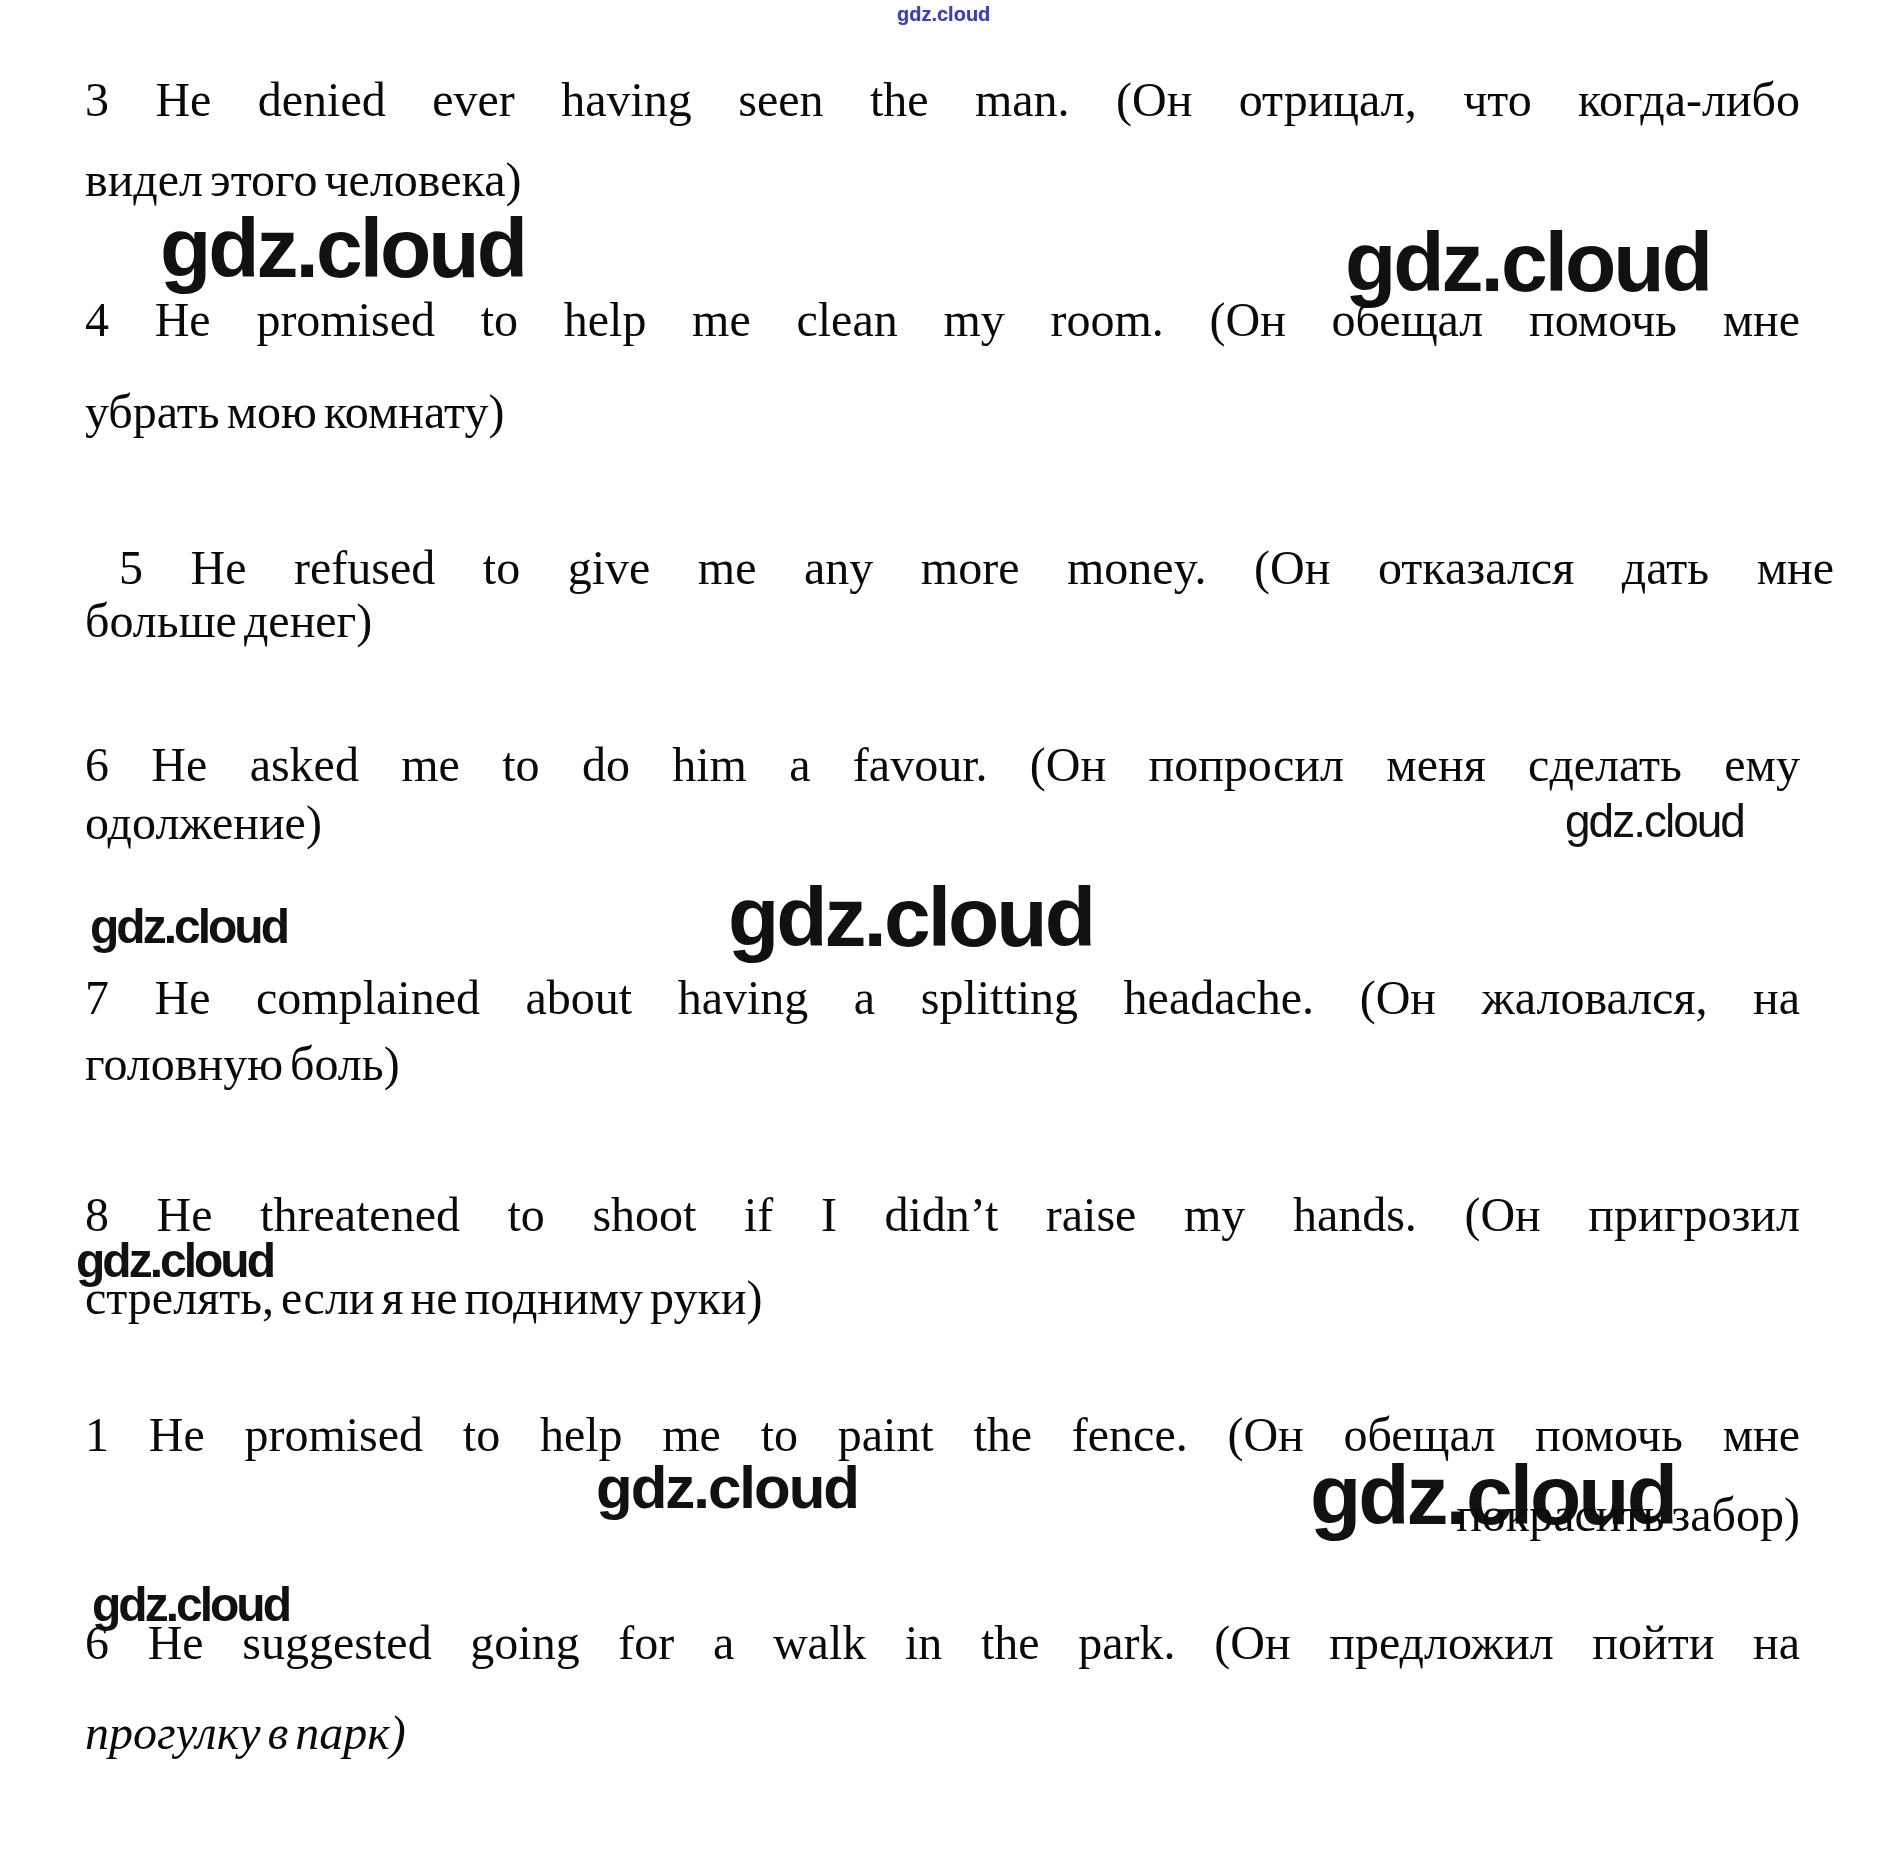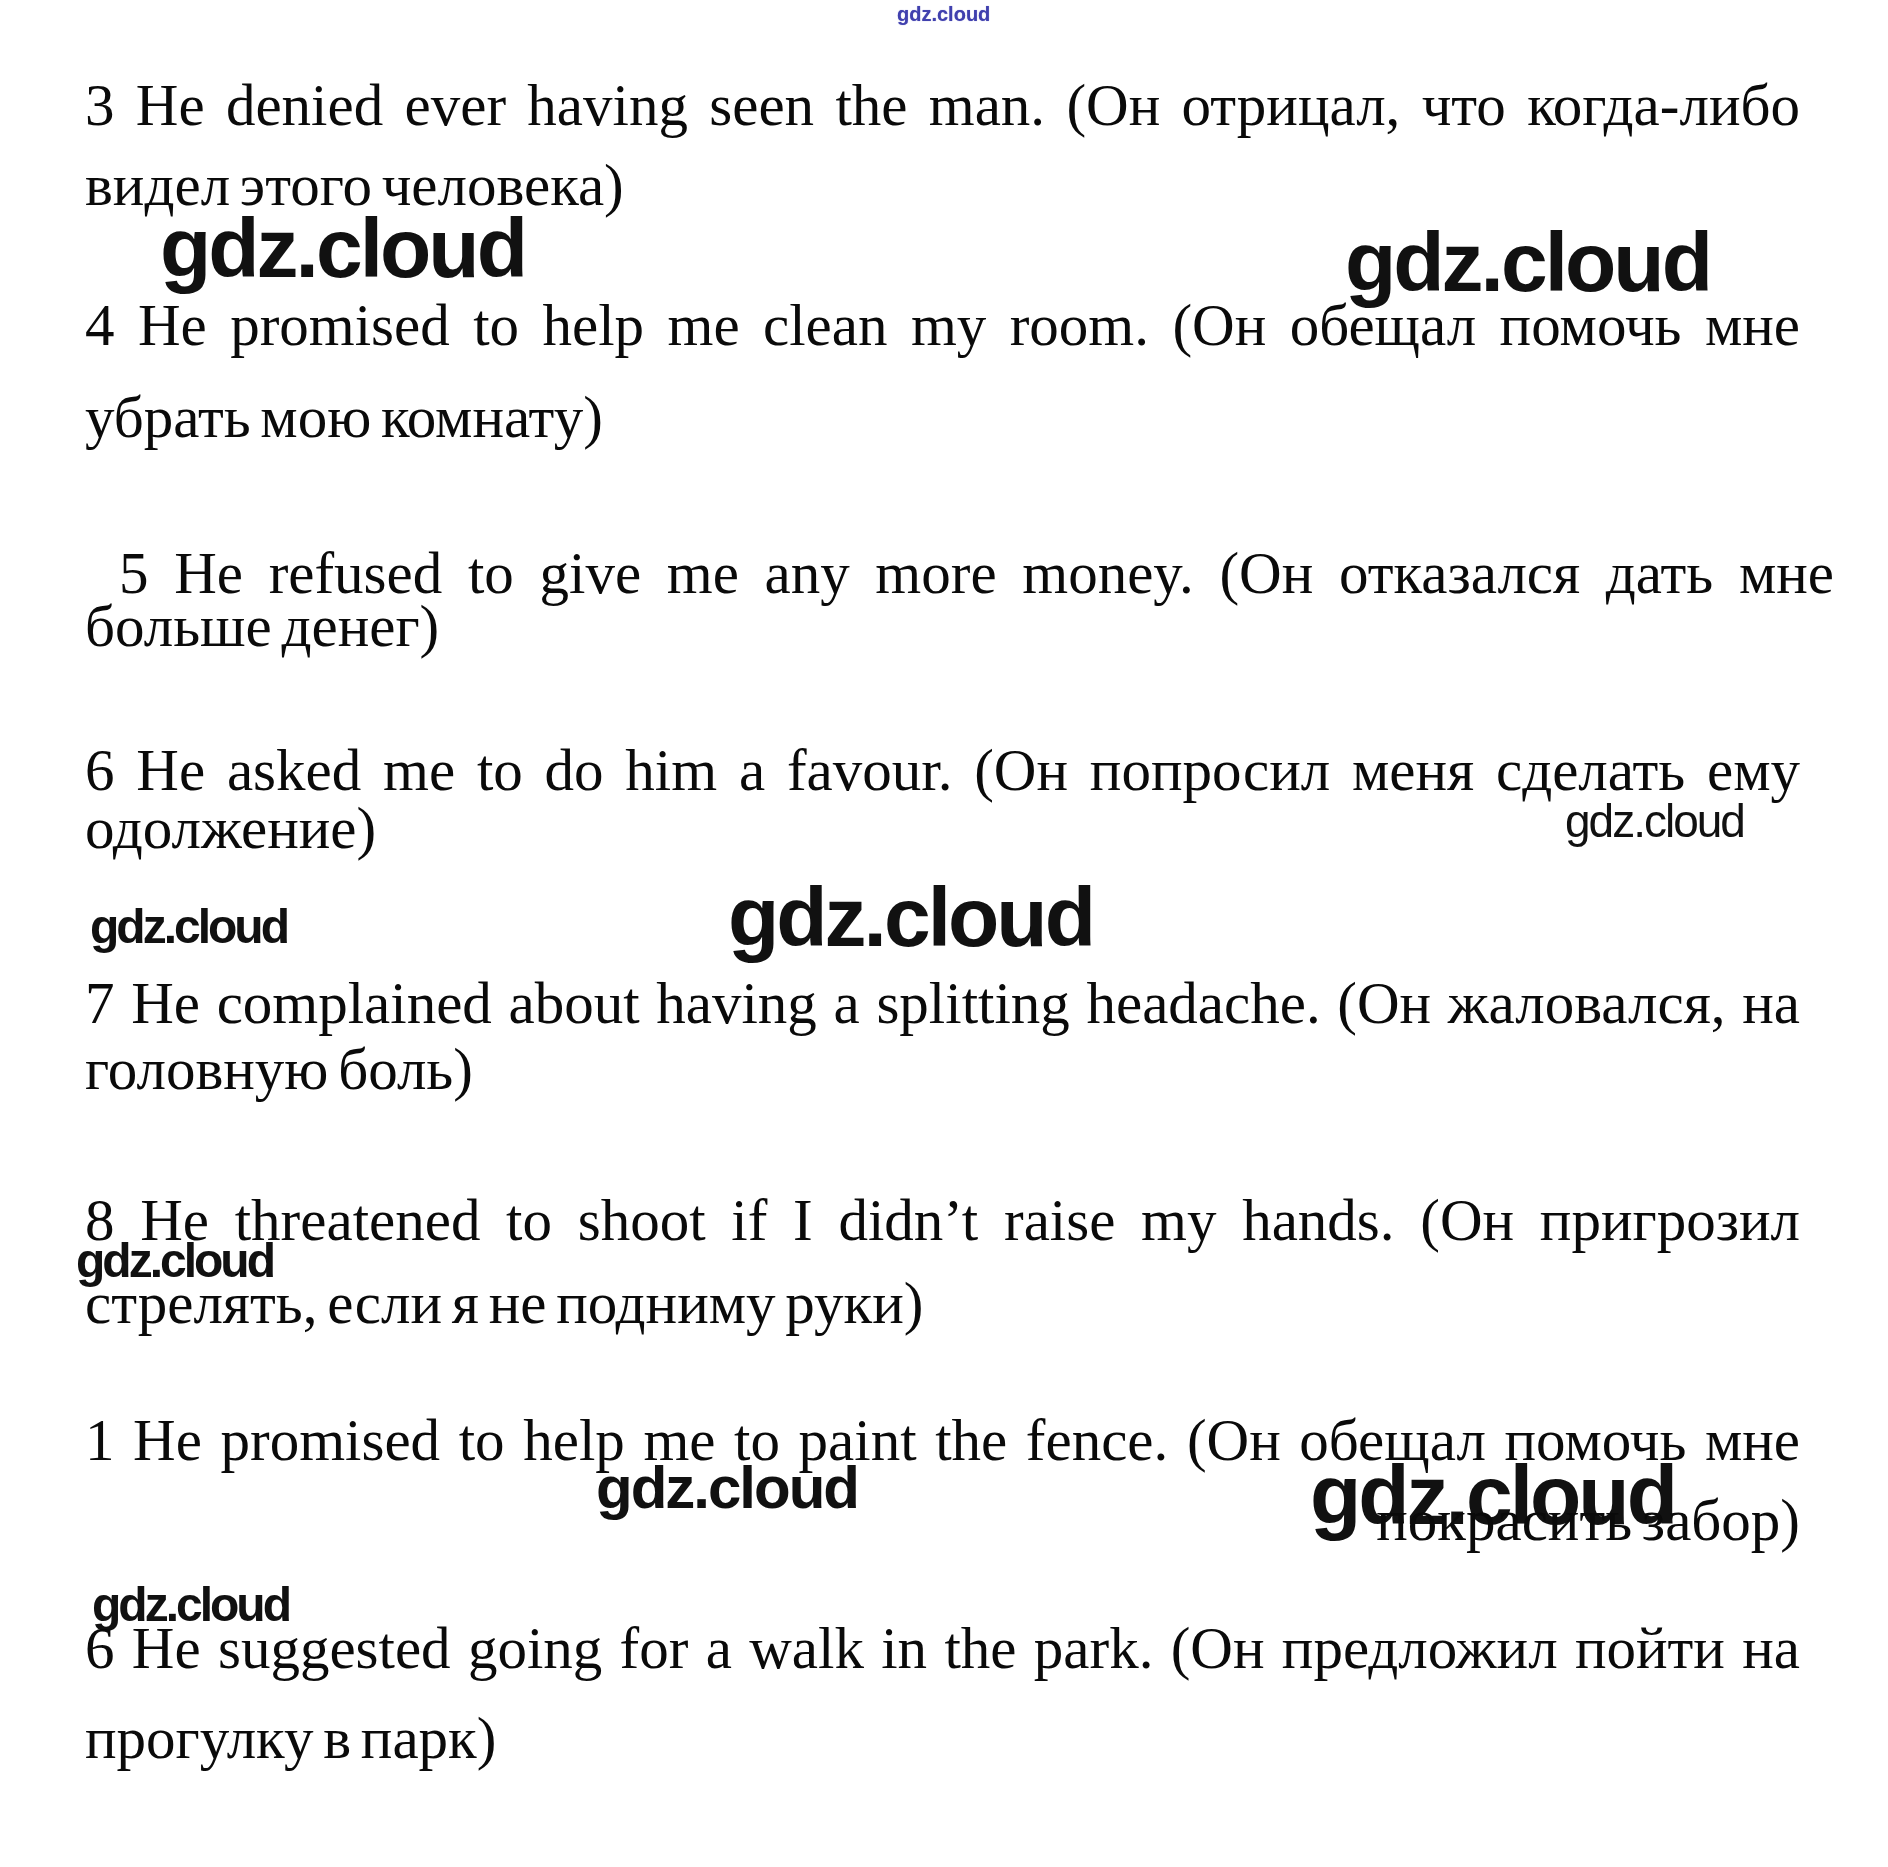--- a/index.html
+++ b/index.html
@@ -14,21 +14,21 @@
     background: #ffffff;
     overflow: hidden;
     color: #000000;
   }
   
   .l {
     position: absolute;
     left: 85px;
     width: 1715px;
     font-family: "Liberation Serif", "DejaVu Serif", serif;
-    font-size: 59px;
+    font-size: 48px;
     line-height: 1;
     color: #0a0a0a;
     word-spacing: -5px;
     white-space: normal;
   }
   .just {
     text-align: justify;
     text-align-last: justify;
   }
   
@@ -103,15 +103,15 @@
   <div class="l" style="top:1274px;">стрелять, если я не подниму руки)</div>
 
   <div class="l just" style="top:1411px;">1 He promised to help me to paint the fence. (Он обещал помочь мне</div>
   <div class="wm wm-med" style="left:596px; top:1458px;">gdz.cloud</div>
   <div class="wm wm-big" style="left:1310px; top:1453px;">gdz.cloud</div>
   <div class="l" style="top:1491px;text-align:right;">покрасить забор)</div>
 
   <div class="wm wm-small" style="left:92px; top:1581px;">gdz.cloud</div>
 
   <div class="l just" style="top:1619px;">6 He suggested going for a walk in the park. (Он предложил пойти на</div>
-  <div class="l" style="top:1709px;">прогулку в парк)</div>
+  <div class="l" style="top:1709px;font-style:italic;">прогулку в парк)</div>
 
 </div>
 
 </body></html>

